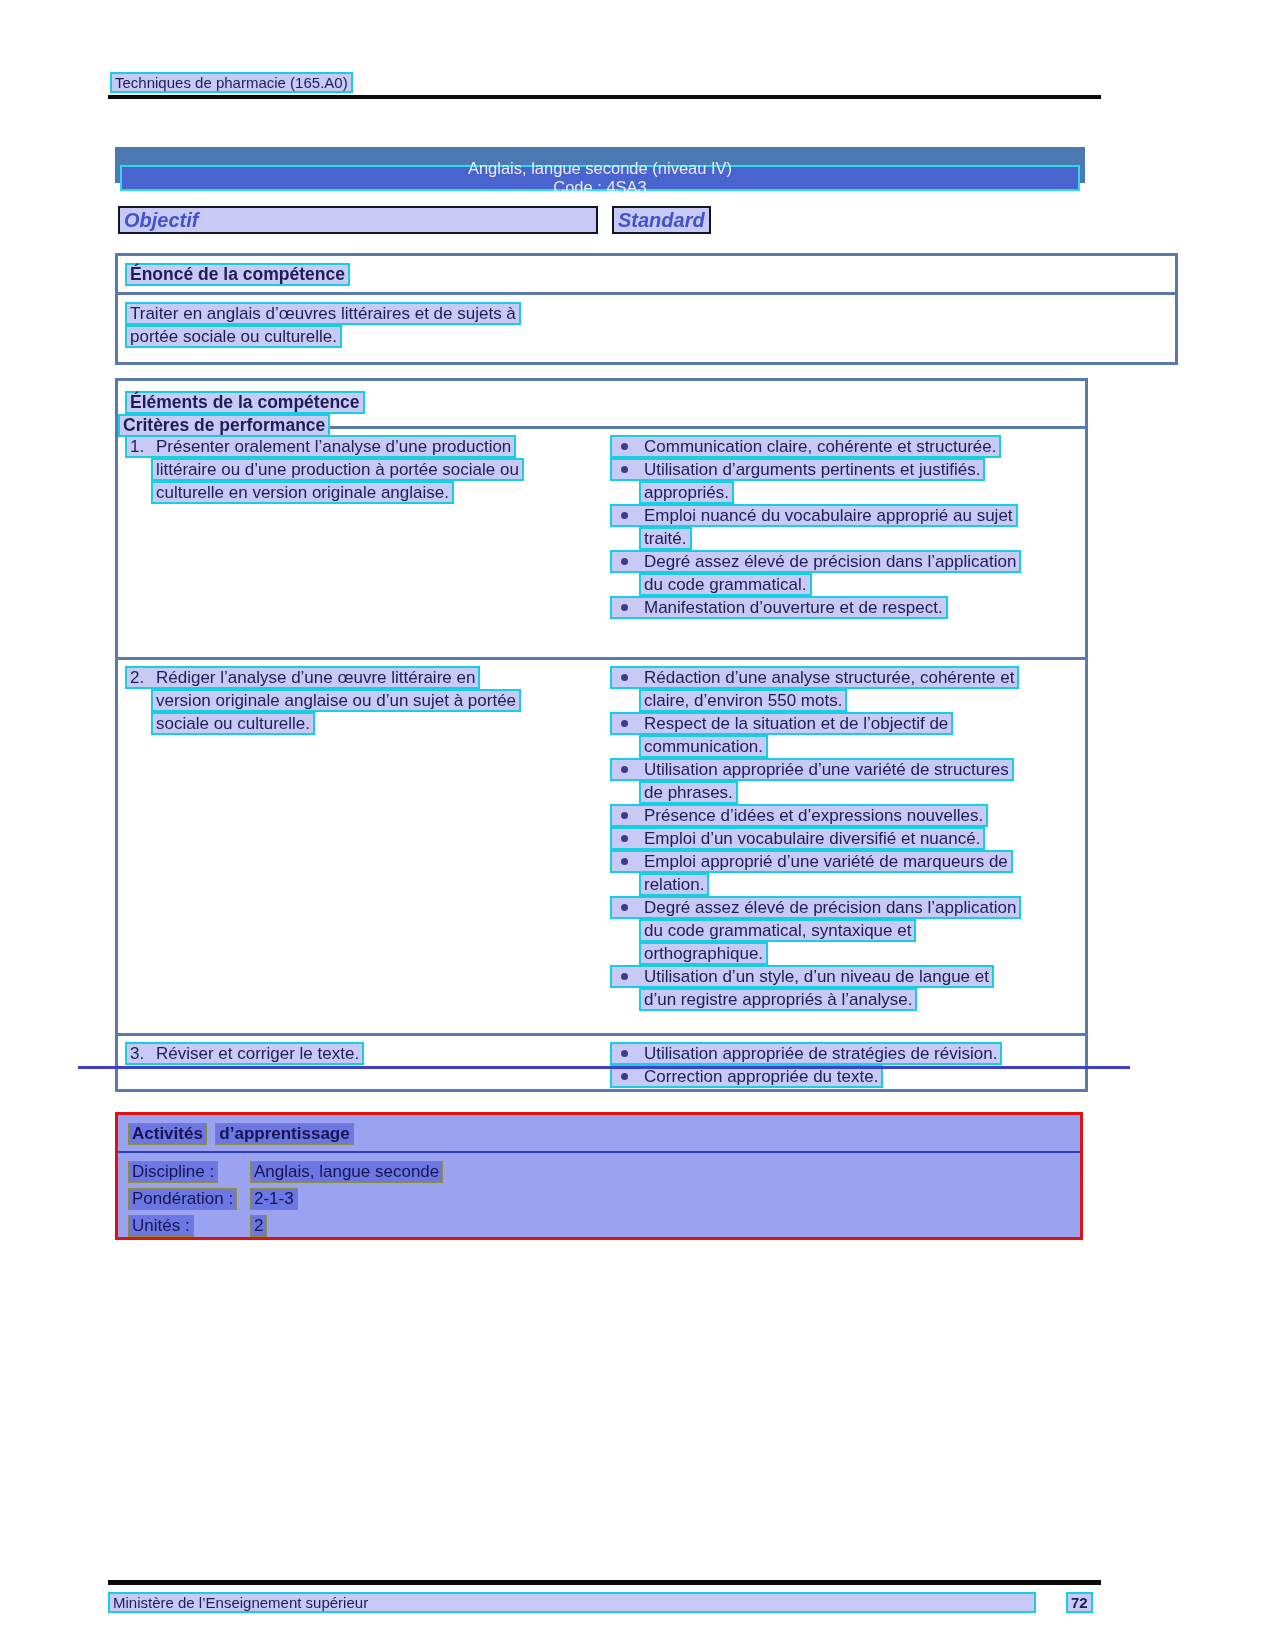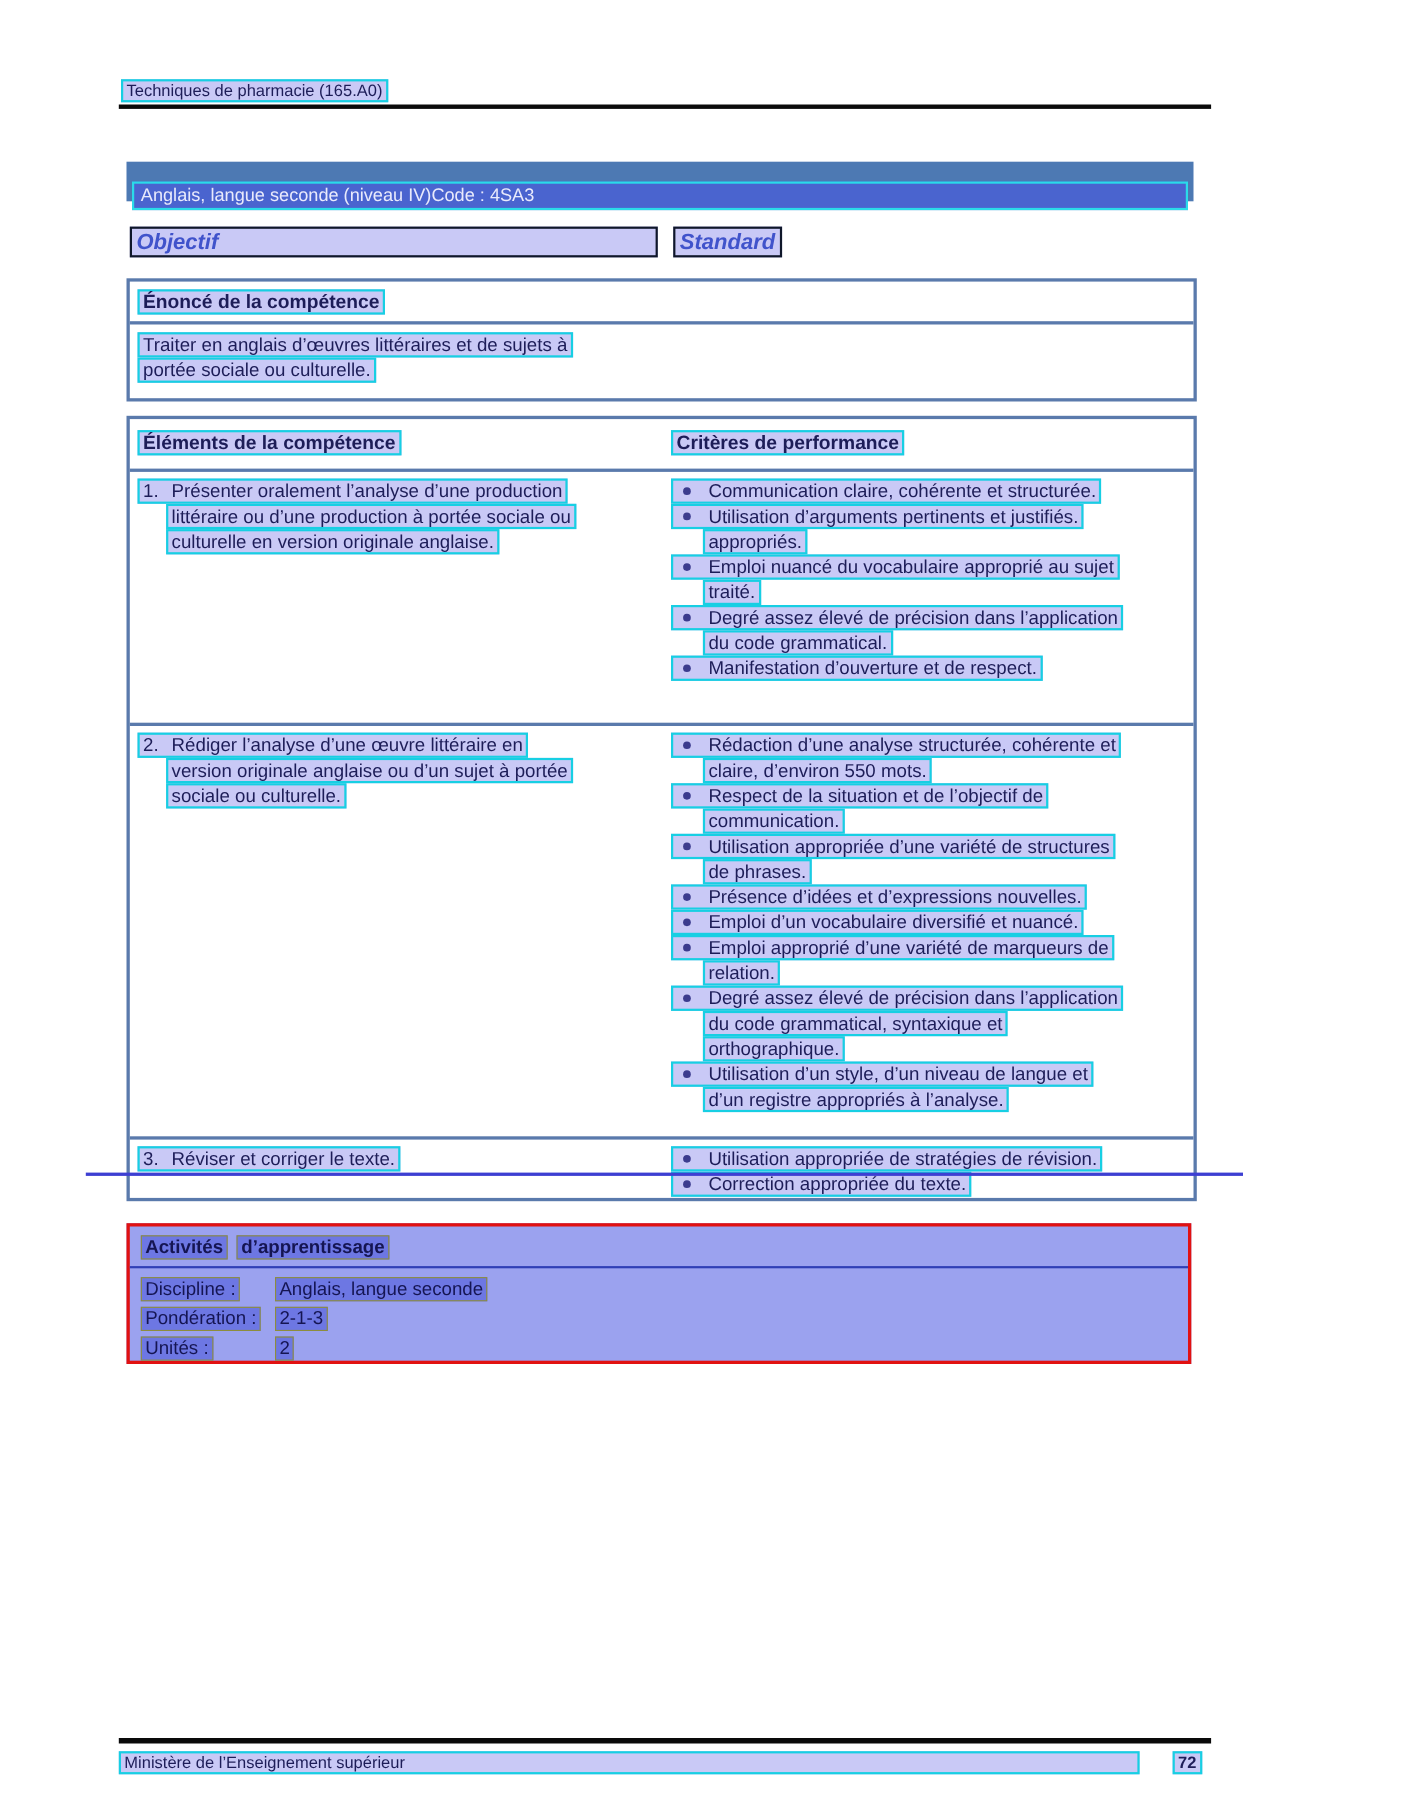--- a/index.html
+++ b/index.html
@@ -12,21 +12,21 @@
       padding:0 3px;white-space:nowrap;font-size:17px;line-height:19px;color:#1d1d58;}
   .hl.b{font-weight:bold;font-size:17.5px;}
   .lrow{height:23px;}
 
   .rule{background:#0a0a0a;}
 
   
   .banner{background:#4d79b3;}
   .banner-overlay{position:absolute;left:5px;right:5px;top:18px;height:22px;
       background:#4a64cf;border:2px solid #2adbe9;display:flex;align-items:center;
-      justify-content:flex-start;padding:0 6px;color:#e9eafc;font-size:16.5px;}
+      justify-content:center;padding:0 6px;color:#e9eafc;font-size:16.5px;flex-direction:column;}
 
   
   .title-hl{display:inline-block;background:#c9c9f6;border:2px solid #0f172a;
       padding:0 4px;font-size:20px;line-height:24px;font-weight:bold;font-style:italic;
       color:#4053cb;white-space:nowrap;box-sizing:border-box;}
 
   
   .frame{border:3px solid #5a7aac;box-sizing:border-box;background:transparent;}
   .divide{border-top:3px solid #5a7aac;}
 
@@ -74,34 +74,34 @@
     </div>
   </div>
 
   <div class="abs" style="left:118px;top:206px;">
     <span class="title-hl" style="width:480px;">Objectif</span>
   </div>
   <div class="abs" style="left:612px;top:206px;">
     <span class="title-hl">Standard</span>
   </div>
 
-  <div class="abs frame" style="left:115px;top:253px;width:973px;height:112px;">
+  <div class="abs frame" style="left:115px;top:253px;width:1063px;height:112px;">
     <div class="cell-pad" style="padding-bottom:6px;">
       <span class="hl b">Énoncé de la compétence</span>
     </div>
     <div class="divide"></div>
     <div class="cell-pad">
       <div class="lrow"><span class="hl">Traiter en anglais d’œuvres littéraires et de sujets à</span></div>
       <div class="lrow"><span class="hl">portée sociale ou culturelle.</span></div>
     </div>
   </div>
 
   <div class="abs frame" style="left:115px;top:378px;width:973px;height:714px;">
 
-    <div style="display:flex;height:45px;box-sizing:border-box;padding-top:10px;">
+    <div style="display:flex;height:45px;box-sizing:border-box;padding-top:10px;flex-direction:column;">
       <div class="tcell-l"><span class="hl b">Éléments de la compétence</span></div>
       <div class="tcell-r"><span class="hl b">Critères de performance</span></div>
     </div>
 
     <div class="trow" style="height:231px;">
       <div class="tcell-l">
         <div class="lrow"><span class="hl"><span class="num">1.</span><span>Présenter oralement l’analyse d’une production</span></span></div>
         <div class="lrow"><span class="hl cont1">littéraire ou d’une production à portée sociale ou</span></div>
         <div class="lrow"><span class="hl cont1">culturelle en version originale anglaise.</span></div>
       </div>

